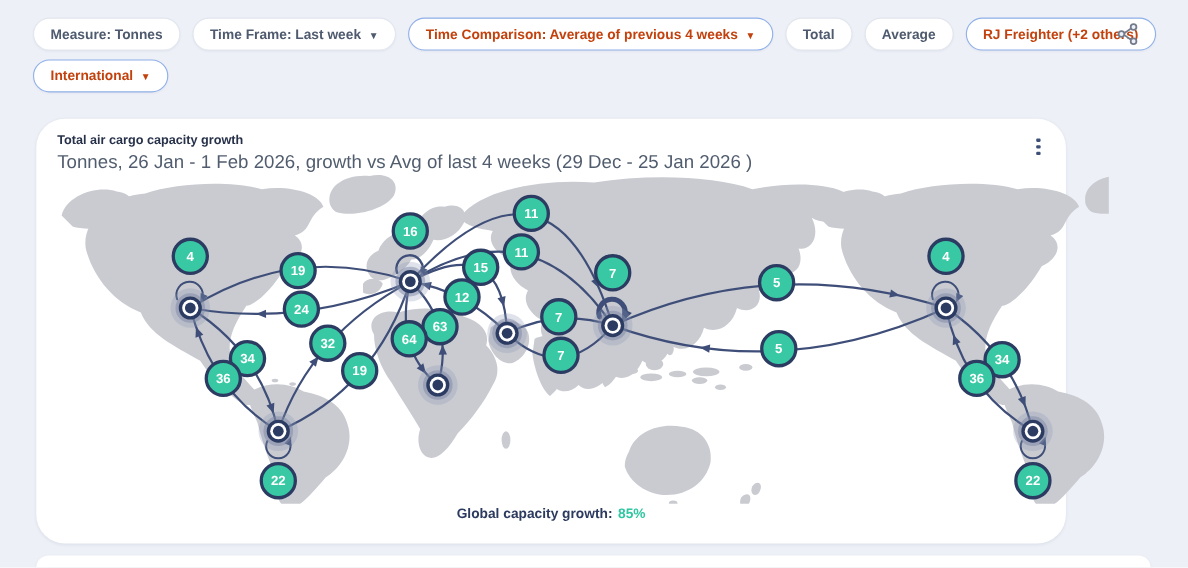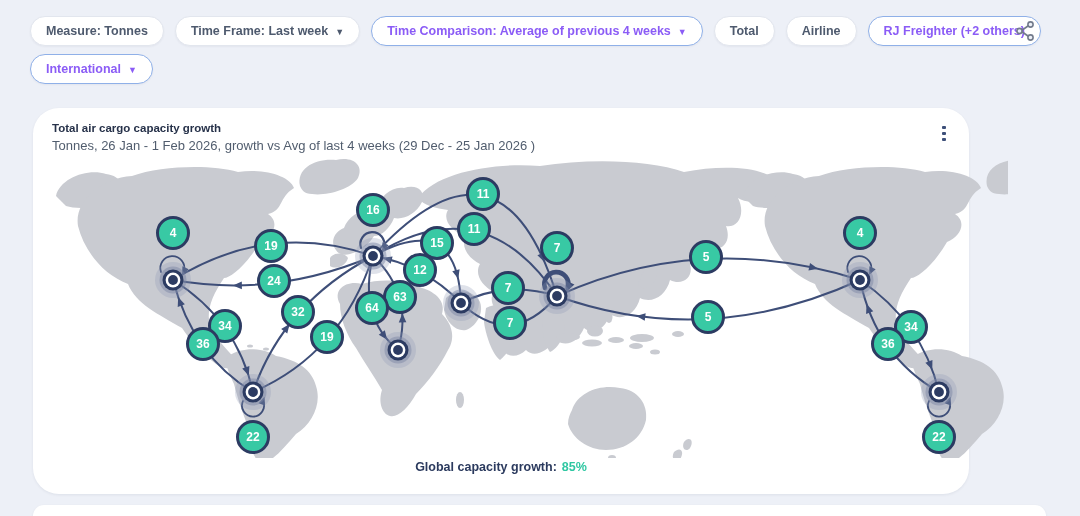--- a/index.html
+++ b/index.html
@@ -8,30 +8,30 @@
   .page{position:relative;width:1080px;height:516px;}
 
   
   .filter-row{position:absolute;left:30px;display:flex;gap:11px;align-items:center;}
   #filter-row-1{top:16px;}
   #filter-row-2{top:54px;}
   .pill{display:inline-flex;align-items:center;gap:7px;height:30px;padding:0 15px;
         background:#ffffff;border:1px solid #e2e6ee;border-radius:16px;
         font-size:12.5px;font-weight:600;color:#4e5a6e;cursor:pointer;
         box-shadow:0 1px 2px rgba(30,45,80,.05);white-space:nowrap;justify-content:flex-end;}
-  .pill.active{border:1.4px solid #8fb0e8;color:#8b5cf6;}
+  .pill.active{border:1.4px solid #8fb0e8;color:#c2410c;}
   .pill .caret{font-size:9px;line-height:1;transform:translateY(1px);}
   .share{position:absolute;top:19px;right:42px;width:26px;height:26px;border:none;
          background:transparent;cursor:pointer;padding:0;}
 
   
   .card{position:absolute;left:33px;top:108px;width:936px;height:386px;background:#ffffff;
         border-radius:26px;box-shadow:0 1px 3px rgba(20,30,60,.07);}
   .card-title{position:absolute;left:19px;top:14px;font-size:11.5px;font-weight:700;color:#27324a;}
-  .card-subtitle{position:absolute;left:19px;top:30px;font-size:13px;color:#515d6e;}
+  .card-subtitle{position:absolute;left:19px;top:30px;font-size:17px;color:#515d6e;}
   .kebab{position:absolute;right:16px;top:16px;width:18px;height:22px;border:none;background:transparent;
          cursor:pointer;display:flex;flex-direction:column;align-items:center;gap:2.6px;padding:2px 0;}
   .kdot{width:3.4px;height:3.4px;background:#3d4f79;border-radius:1px;}
   #map{position:absolute;left:5px;top:48px;}
   .map-footer{position:absolute;left:0;right:0;top:352px;display:flex;justify-content:center;gap:5px;
               font-size:12.5px;font-weight:700;color:#2b3a5e;}
   .map-footer .val{color:#2fc7a2;}
 
   .card2{position:absolute;left:33px;top:505px;width:1013px;height:11px;background:#ffffff;
          border-radius:12px 12px 0 0;box-shadow:0 1px 3px rgba(20,30,60,.07);}
@@ -50,21 +50,21 @@
         <span class="caret">▼</span>
       </button>
       <button class="pill active">
         <span>Time Comparison: Average of previous 4 weeks</span>
         <span class="caret">▼</span>
       </button>
       <button class="pill">
         <span>Total</span>
       </button>
       <button class="pill">
-        <span>Airline</span>
+        <span>Average</span>
       </button>
       <button class="pill active">
         <span>RJ Freighter (+2 others)</span>
       </button>
     </div>
   <div class="filter-row" id="filter-row-2">
       <button class="pill active">
         <span>International</span>
         <span class="caret">▼</span>
       </button>

